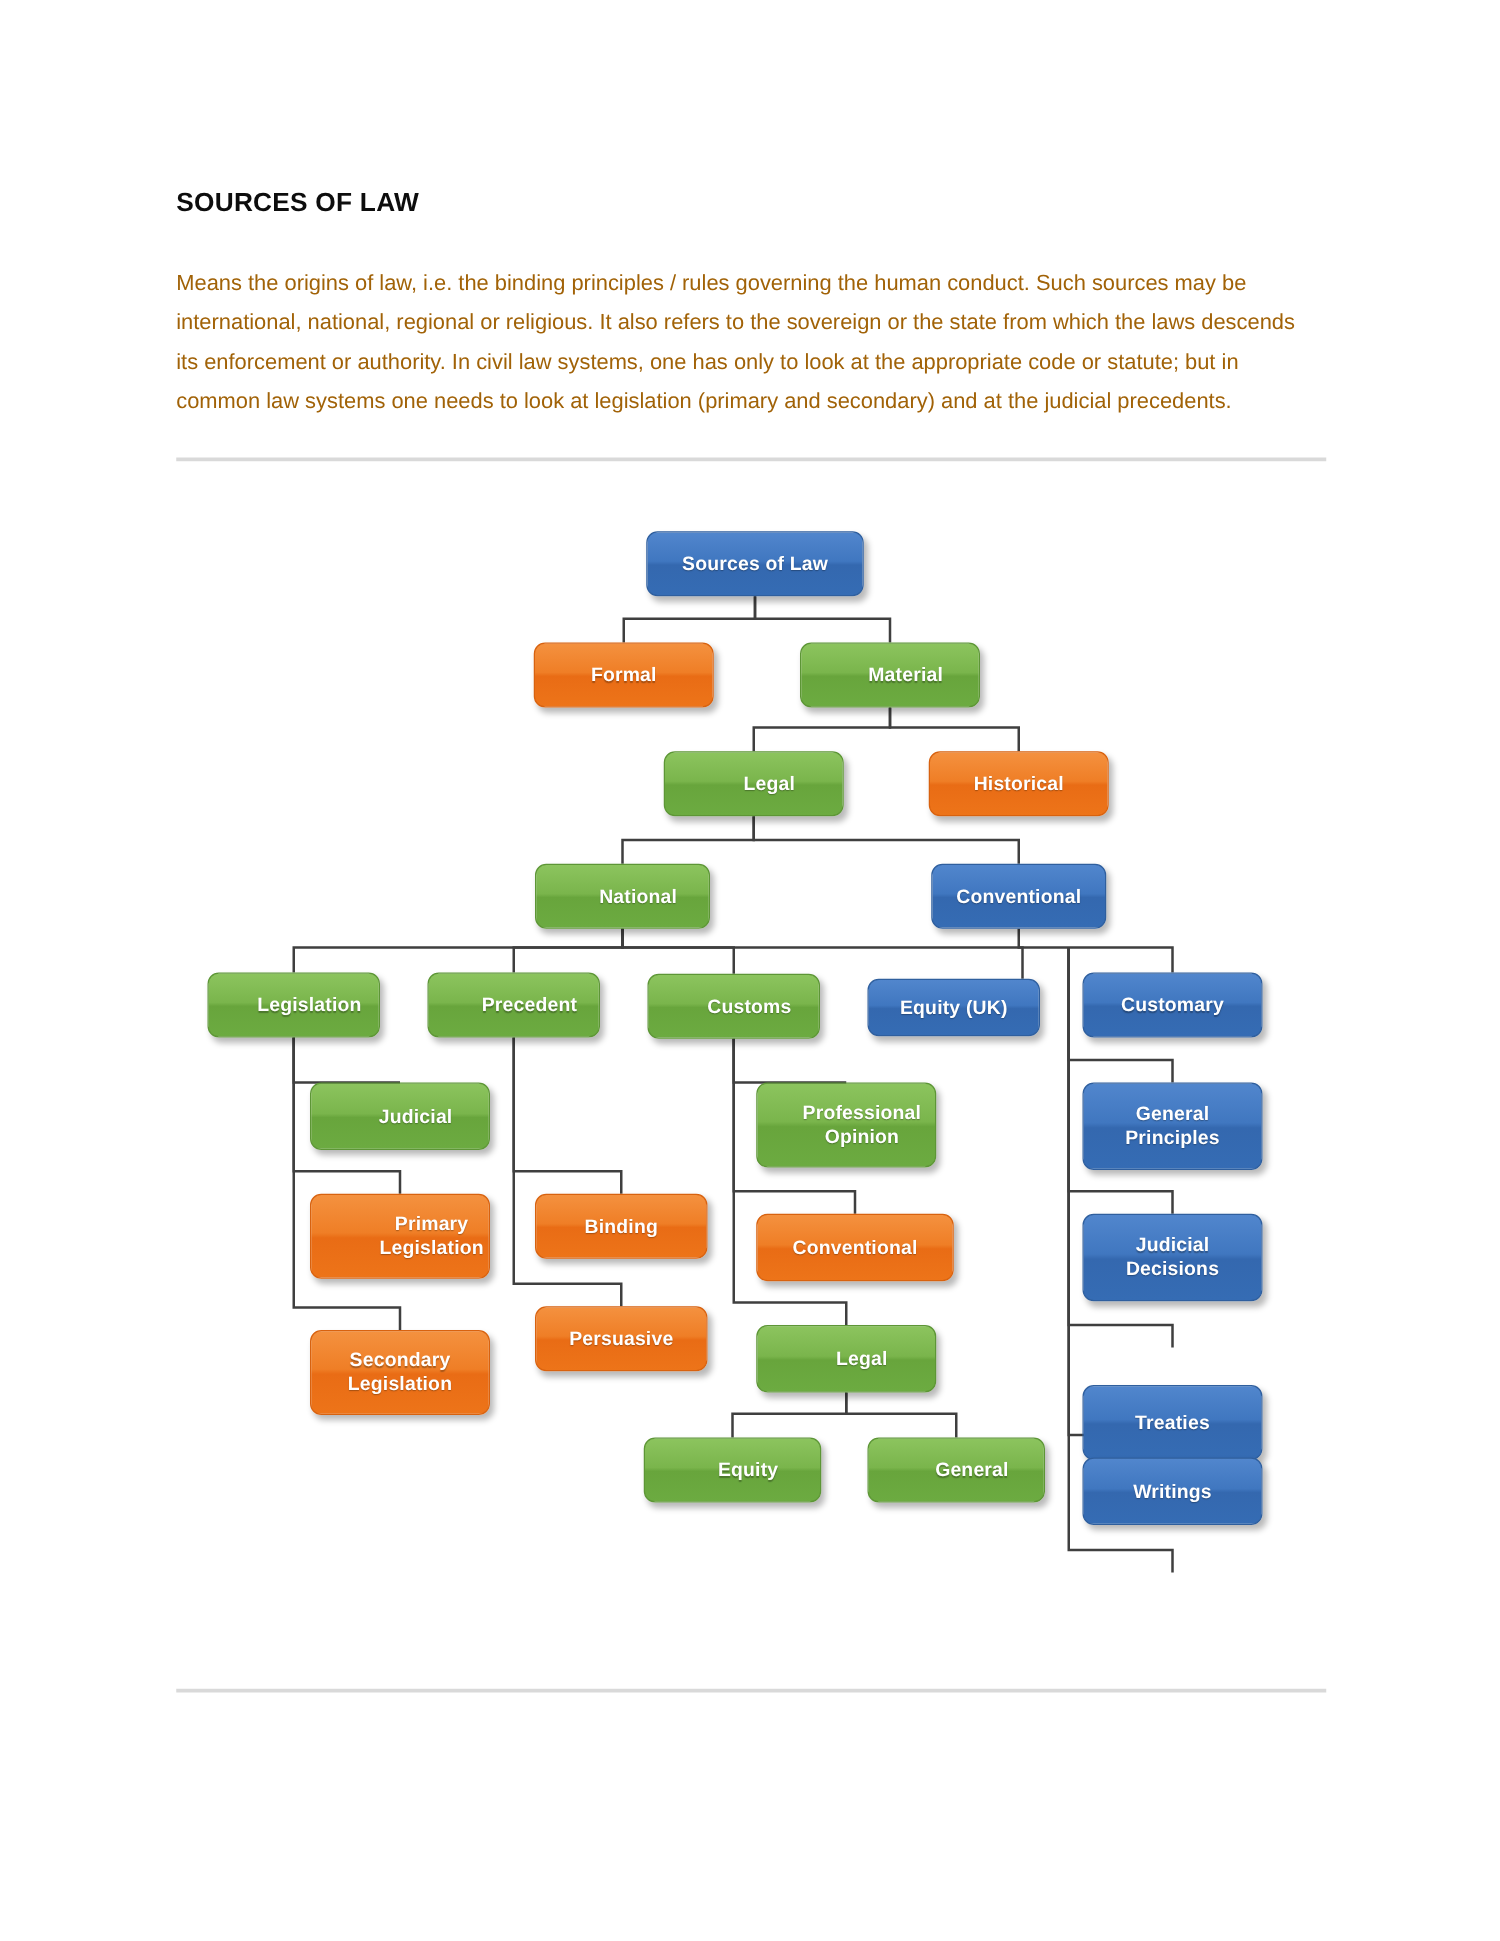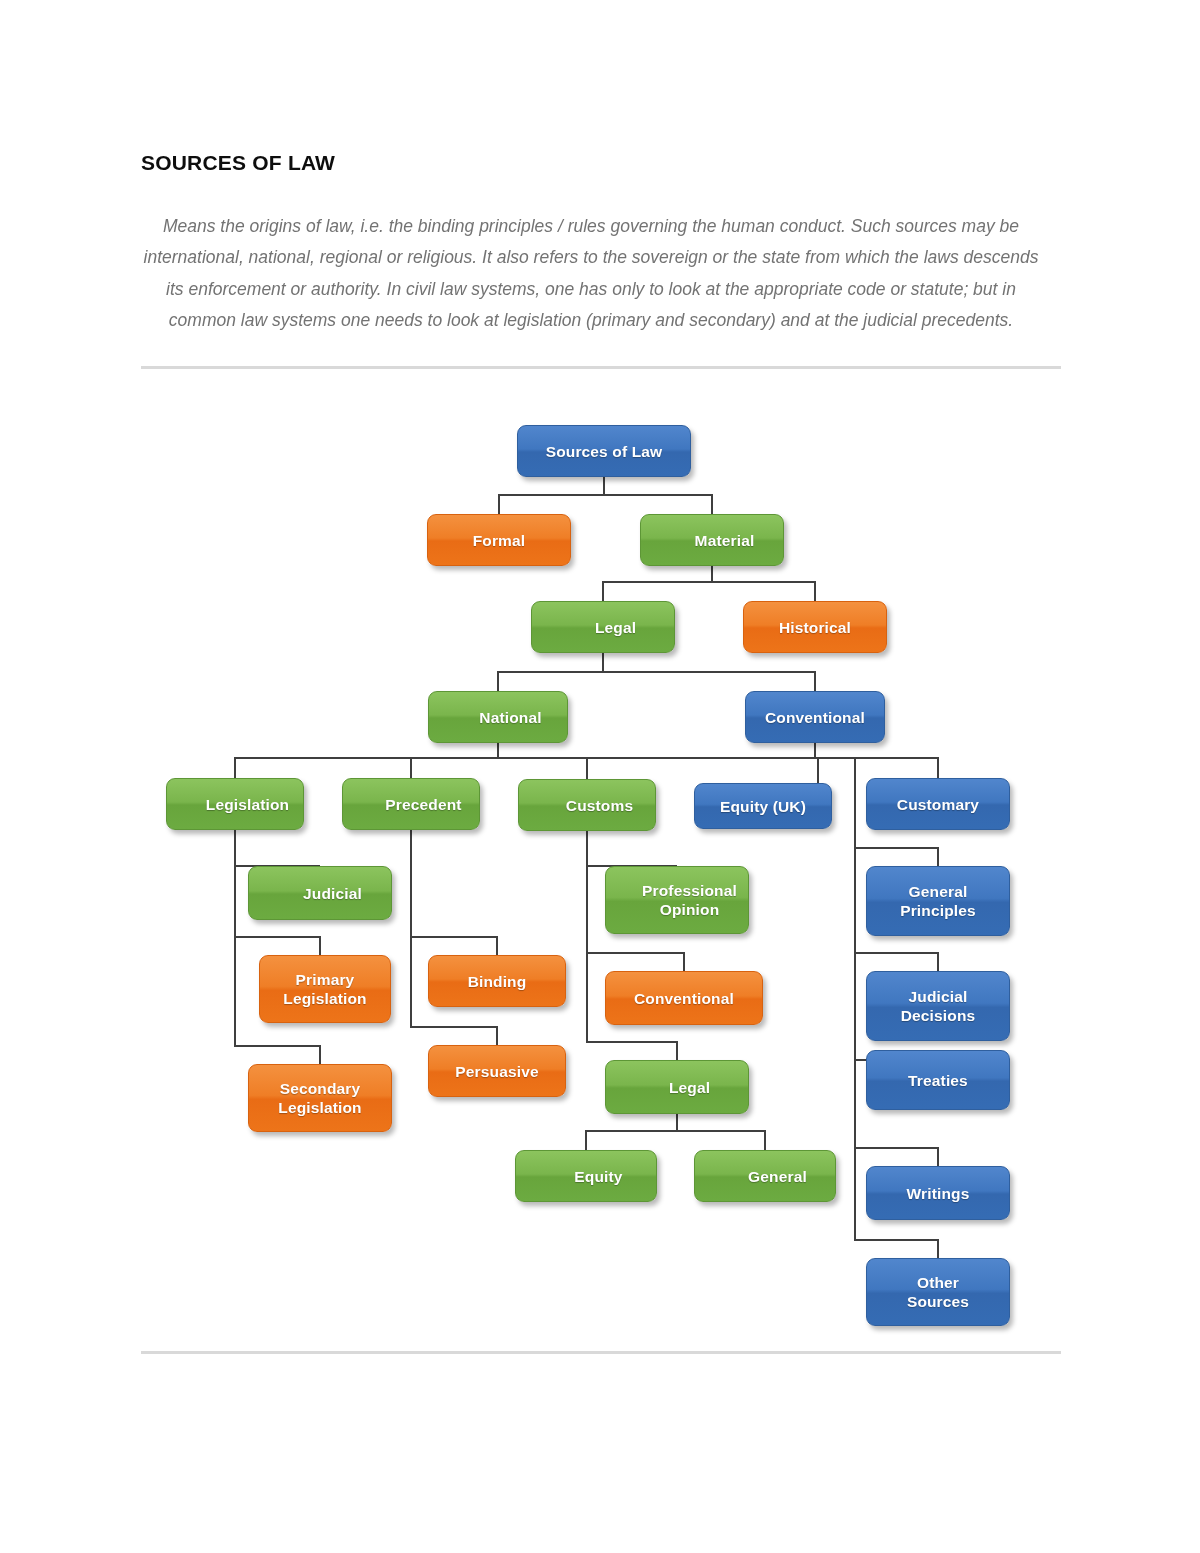--- a/index.html
+++ b/index.html
@@ -36,24 +36,23 @@
     color: #0d0d0d;
     white-space: nowrap;
   }
   .doc-paragraph {
     position: absolute;
     left: 141px;
     top: 193px;
     width: 900px;
     font-size: 17.5px;
     line-height: 31.5px;
-    color: #737373;
-    text-align: center;
-    font-family: "Liberation Sans", sans-serif;
-    font-style: italic;
+    color: #a16207;
+    text-align: left;
+    font-family: "Liberation Sans", sans-serif;
   }
 
   .hrule {
     position: absolute;
     left: 141px;
     width: 920px;
     height: 3px;
     background: #d9d9d9;
   }
   .hrule.top { top: 366px; }
@@ -182,21 +181,21 @@
       </div>
       <div class="node blue" style="left: 694px; top: 783px; width: 138px; height: 46px;">
         <span class="nlabel">Equity (UK)</span>
       </div>
       <div class="node blue" style="left: 866px; top: 778px; width: 144px; height: 52px;">
         <span class="nlabel">Customary</span>
       </div>
       <div class="node green" style="left: 248px; top: 866px; width: 144px; height: 54px;">
         <span class="nlabel">Judicial</span>
       </div>
-      <div class="node orange" style="left: 259px; top: 955px; width: 132px; height: 68px;">
+      <div class="node orange" style="left: 248px; top: 955px; width: 144px; height: 68px; justify-content: flex-end;">
         <span class="nlabel">Primary
 Legislation</span>
       </div>
       <div class="node orange" style="left: 248px; top: 1064px; width: 144px; height: 68px;">
         <span class="nlabel">Secondary
 Legislation</span>
       </div>
       <div class="node orange" style="left: 428px; top: 955px; width: 138px; height: 52px;">
         <span class="nlabel">Binding</span>
       </div>
@@ -220,25 +219,21 @@
         <span class="nlabel">General</span>
       </div>
       <div class="node blue" style="left: 866px; top: 866px; width: 144px; height: 70px;">
         <span class="nlabel">General
 Principles</span>
       </div>
       <div class="node blue" style="left: 866px; top: 971px; width: 144px; height: 70px;">
         <span class="nlabel">Judicial
 Decisions</span>
       </div>
-      <div class="node blue" style="left: 866px; top: 1050px; width: 144px; height: 60px;">
+      <div class="node blue" style="left: 866px; top: 1108px; width: 144px; height: 60px;">
         <span class="nlabel">Treaties</span>
       </div>
       <div class="node blue" style="left: 866px; top: 1166px; width: 144px; height: 54px;">
         <span class="nlabel">Writings</span>
       </div>
-      <div class="node blue" style="left: 866px; top: 1258px; width: 144px; height: 68px;">
-        <span class="nlabel">Other
-Sources</span>
-      </div>
     </div>
 
 </div>
 
 </body></html>

